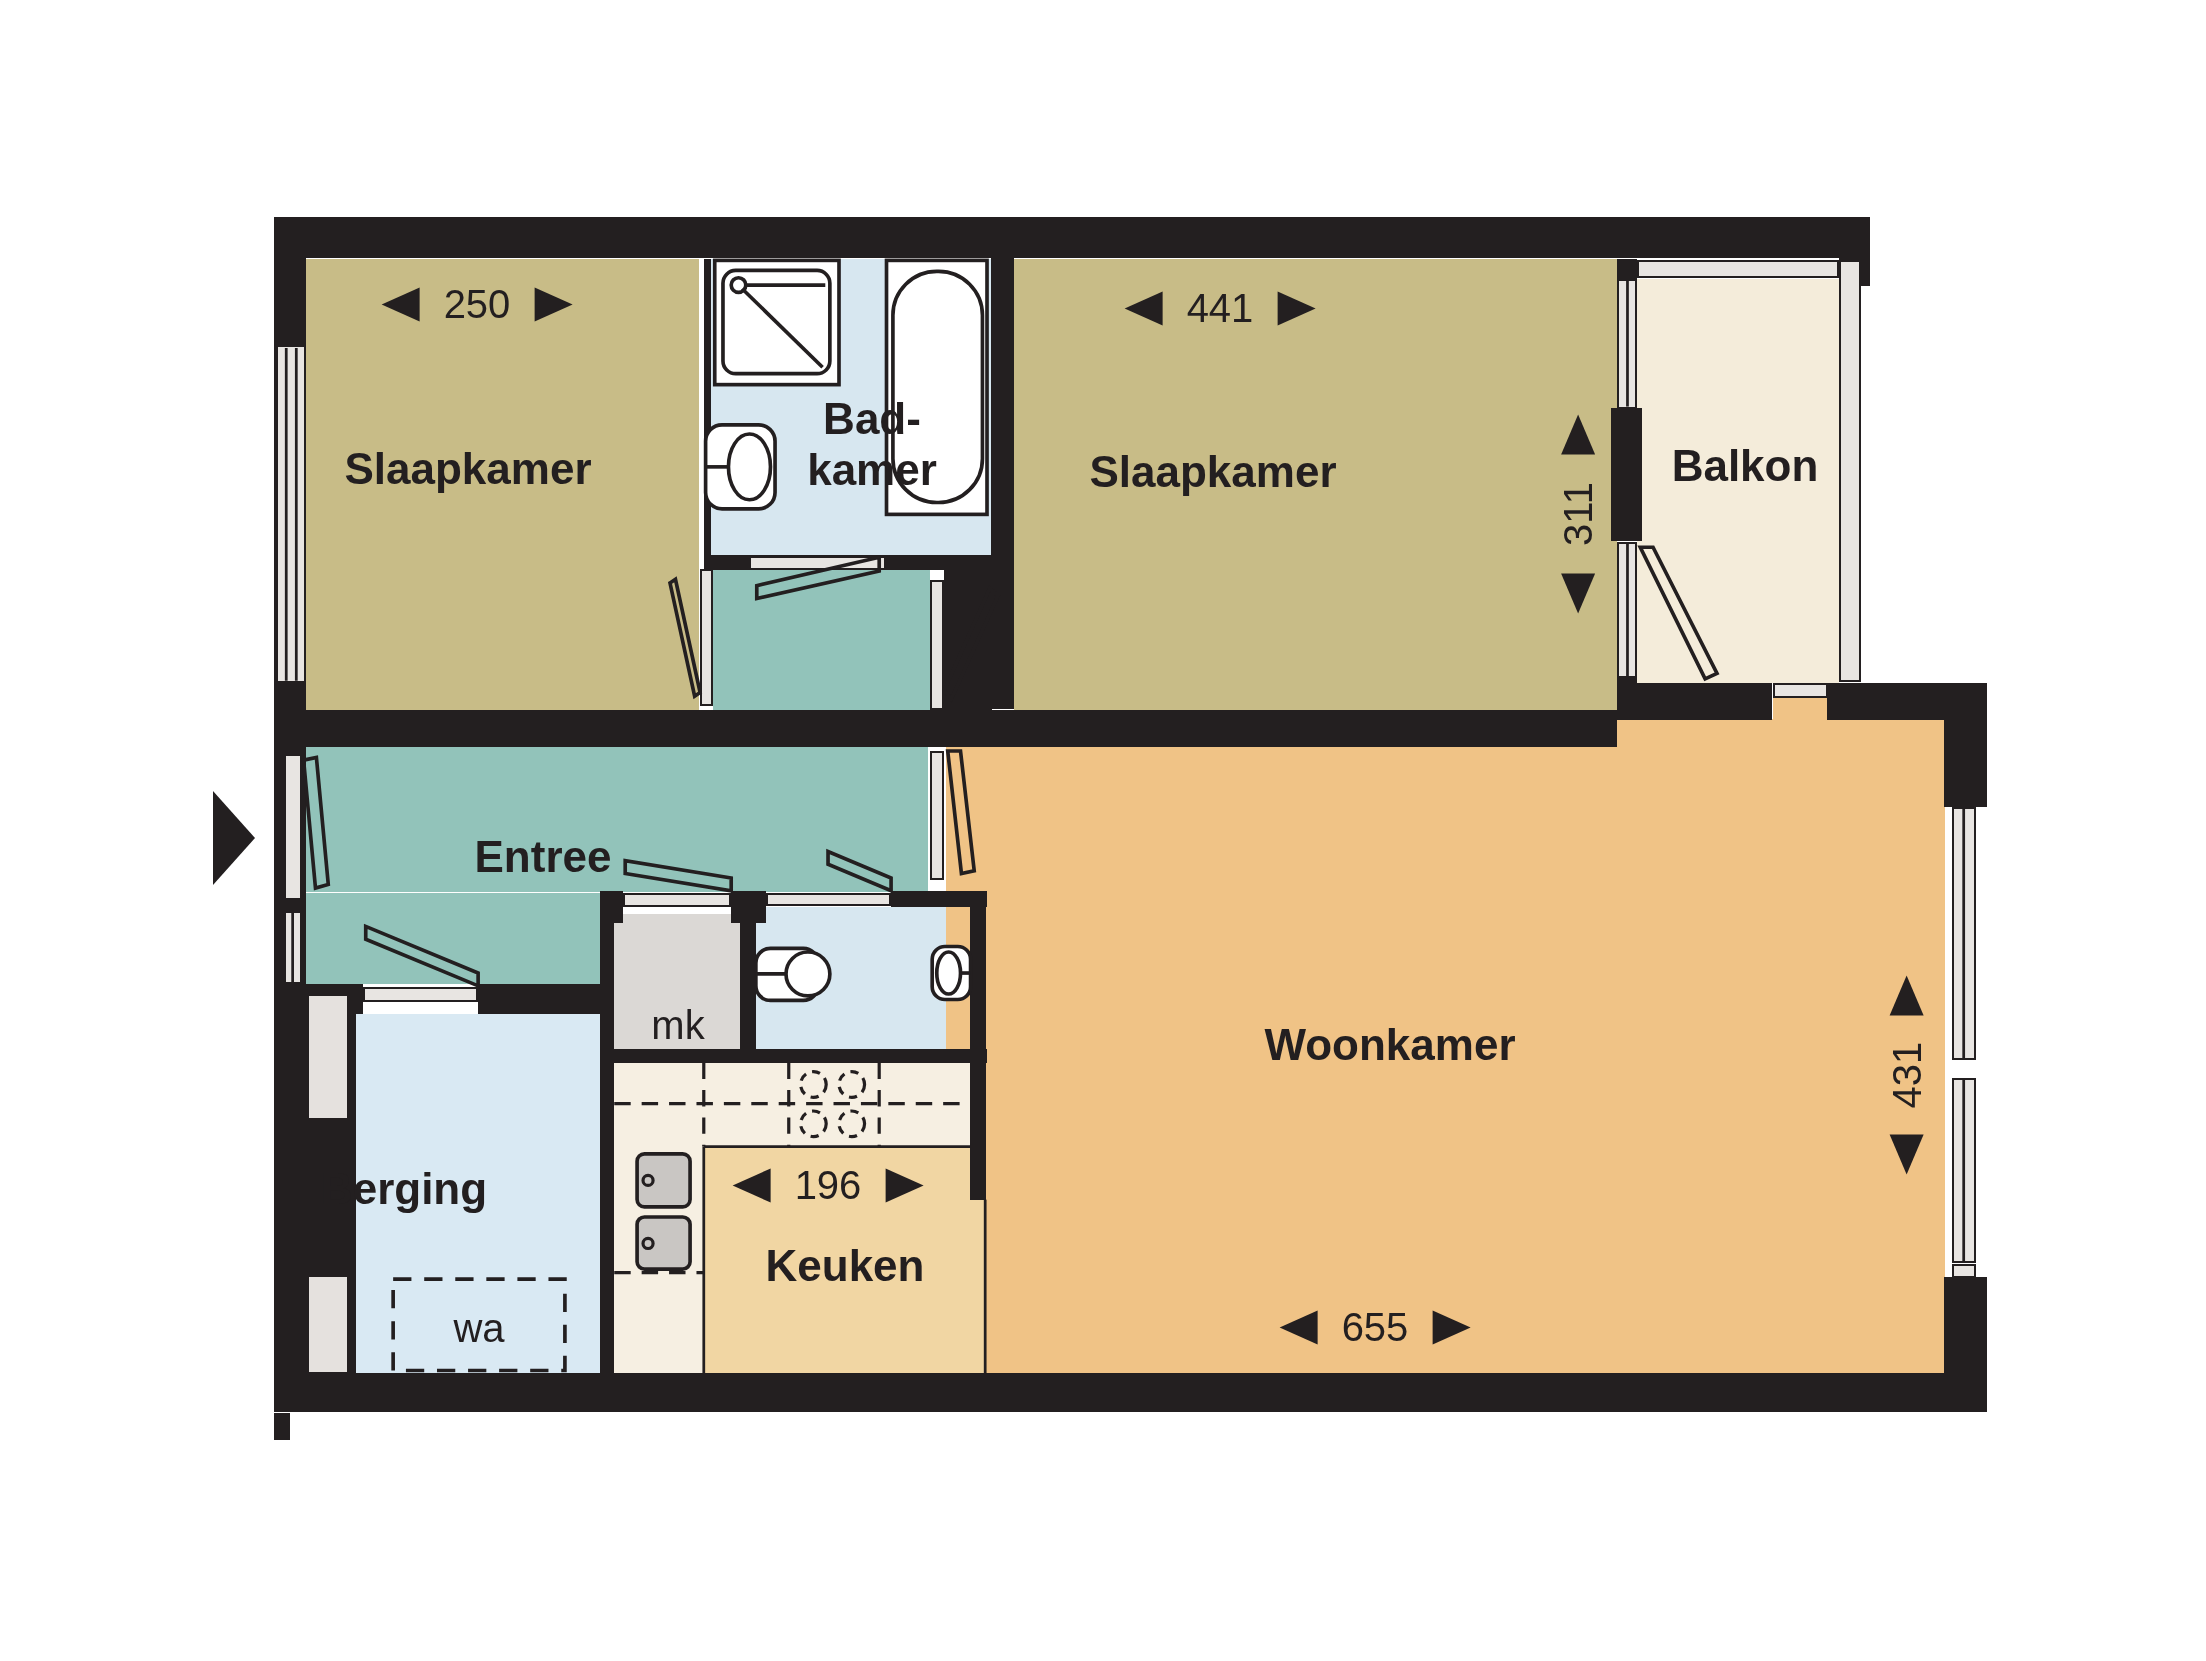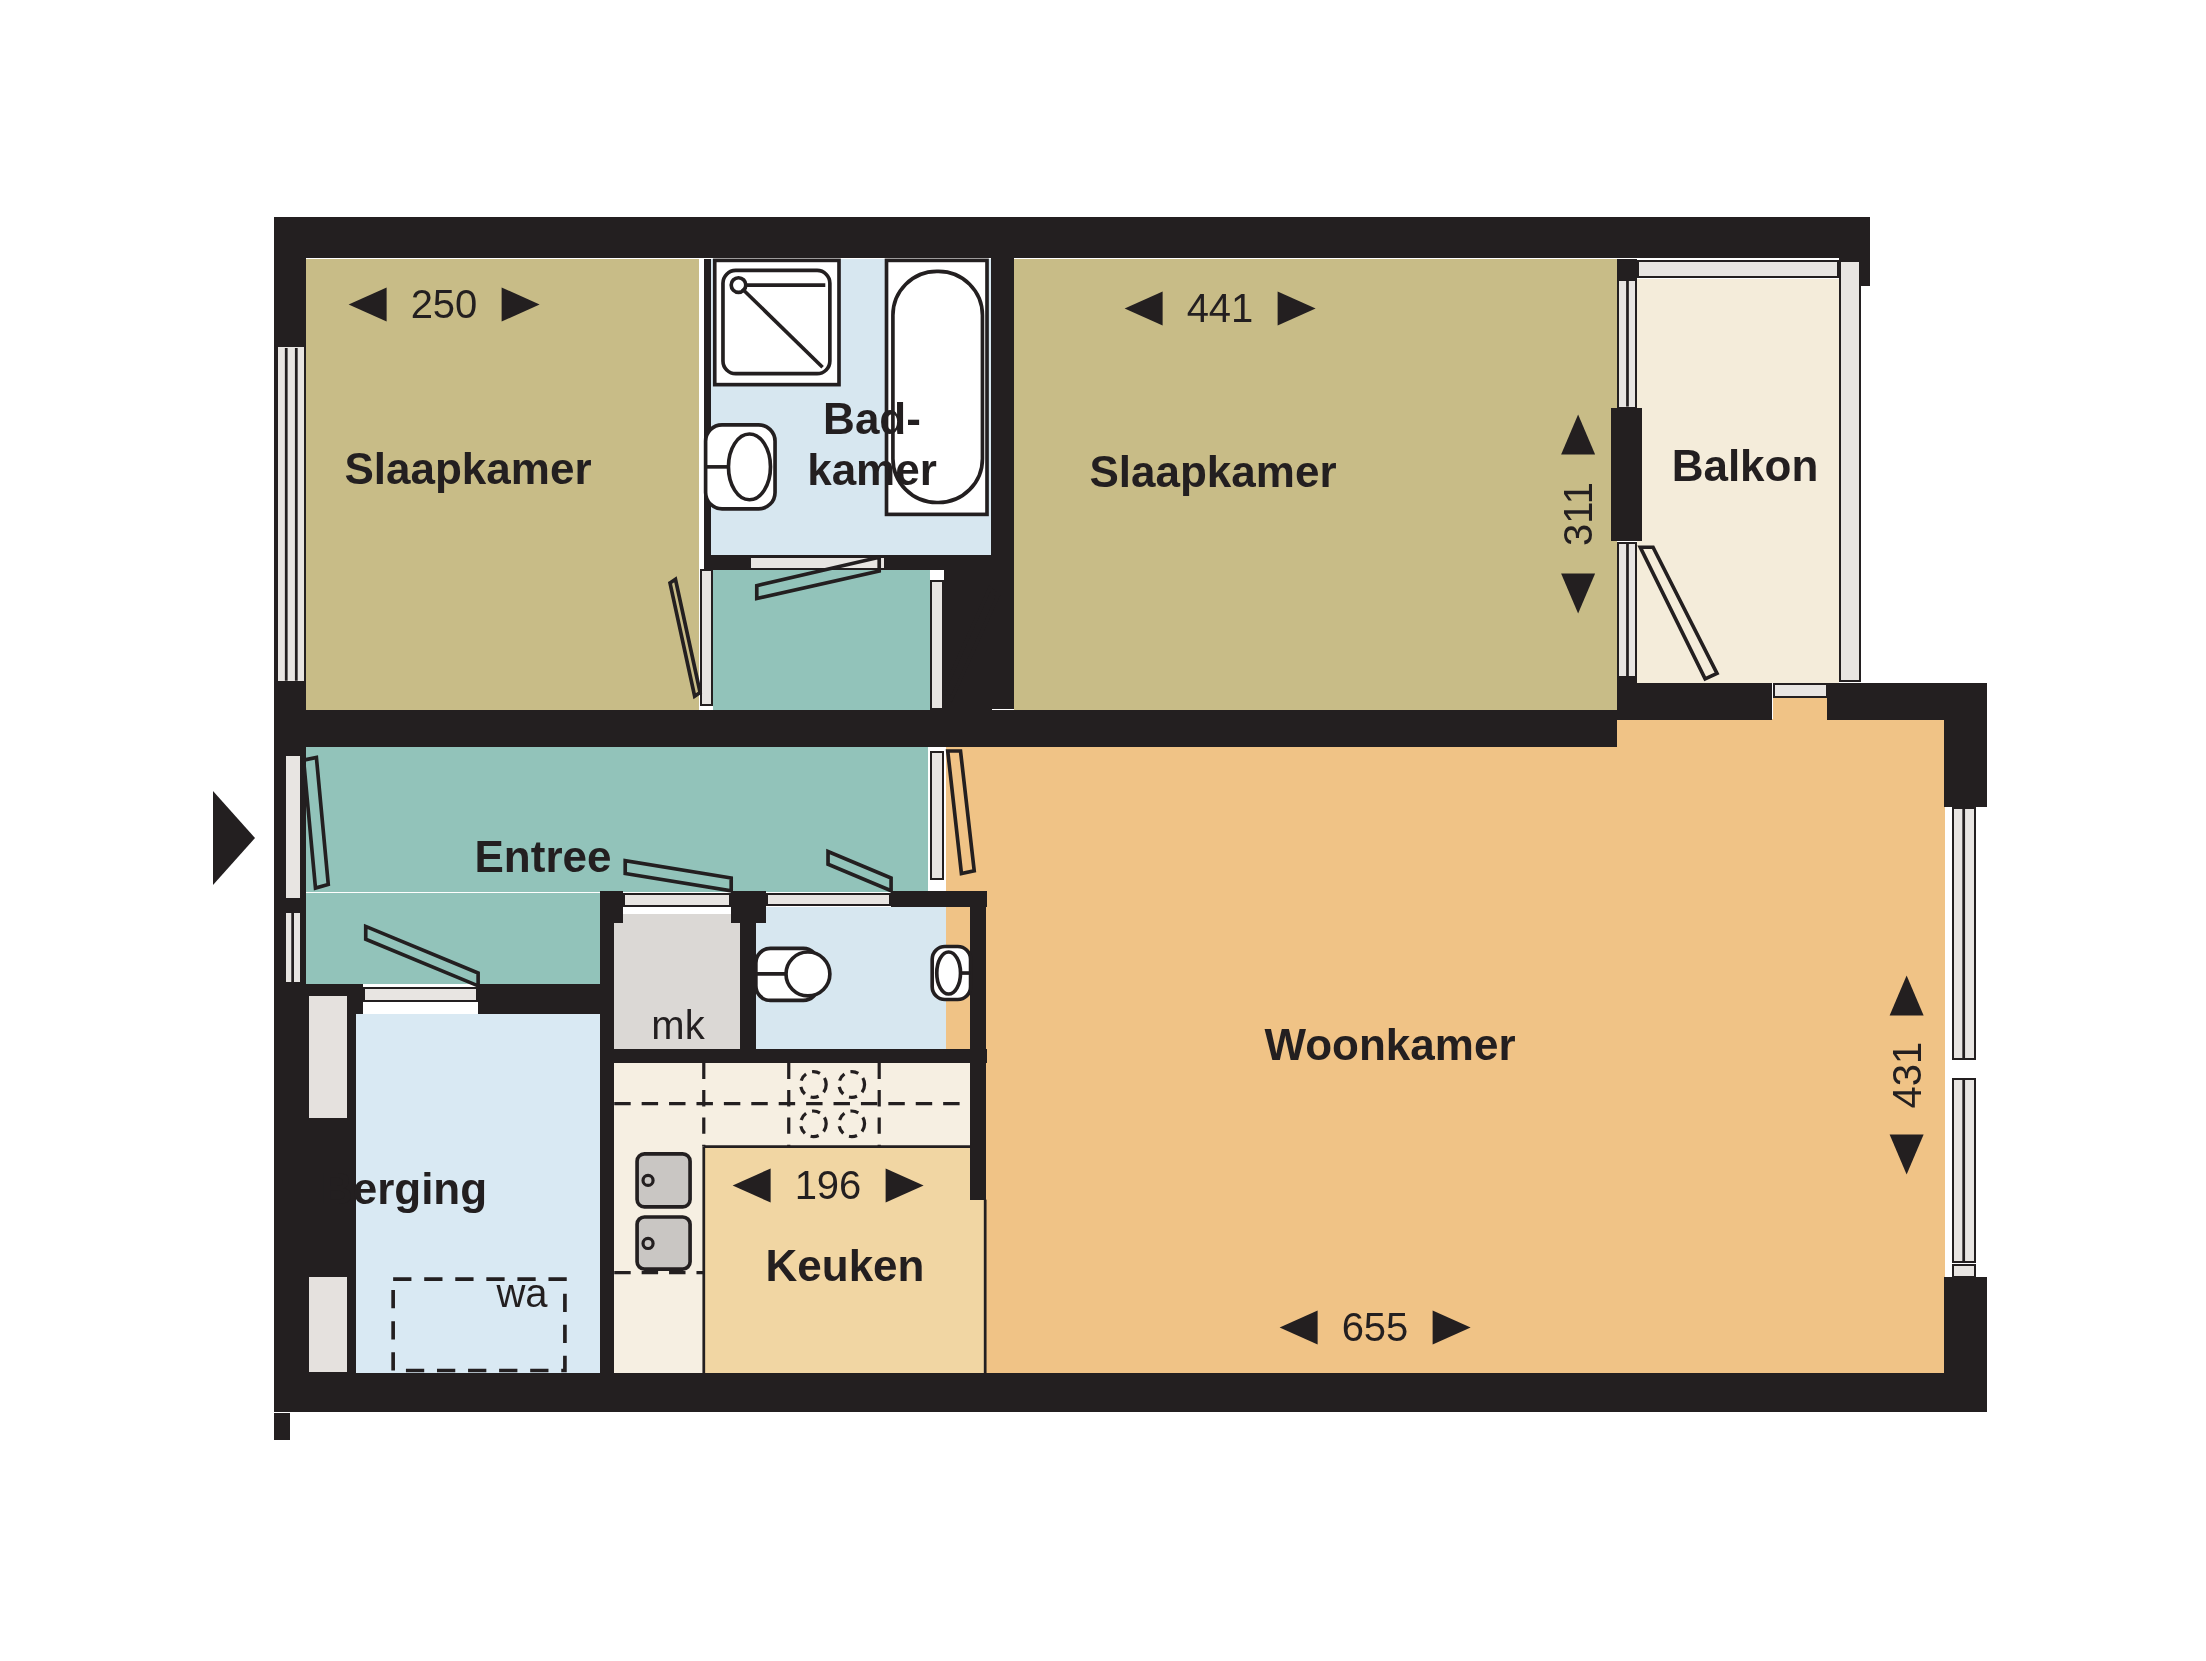--- a/index.html
+++ b/index.html
@@ -204,27 +204,27 @@
   <div class="label" style="left:1213px;top:472px;">Slaapkamer</div>
 
   <div class="label" style="left:1745px;top:466px;">Balkon</div>
 
   <div class="label" style="left:503px;top:857px;margin-left:40px;">Entree</div>
 
   <div class="label" style="left:404px;top:1189px;">Berging</div>
 
   <div class="label small" style="left:678px;top:1025px;">mk</div>
 
-  <div class="label small" style="left:479px;top:1293px;margin-left:43px;">wa</div>
+  <div class="label small" style="left:479px;top:1328px;">wa</div>
 
   <div class="label" style="left:845px;top:1266px;">Keuken</div>
 
   <div class="label" style="left:1390px;top:1045px;">Woonkamer</div>
 
-  <div class="dim" style="left:444px;top:304px;">
+  <div class="dim" style="left:477px;top:304px;">
     <span class="tri tri-l"></span>
     <span class="num">250</span>
     <span class="tri tri-r"></span>
   </div>
 
   <div class="dim" style="left:1220px;top:308px;">
     <span class="tri tri-l"></span>
     <span class="num">441</span>
     <span class="tri tri-r"></span>
   </div>

